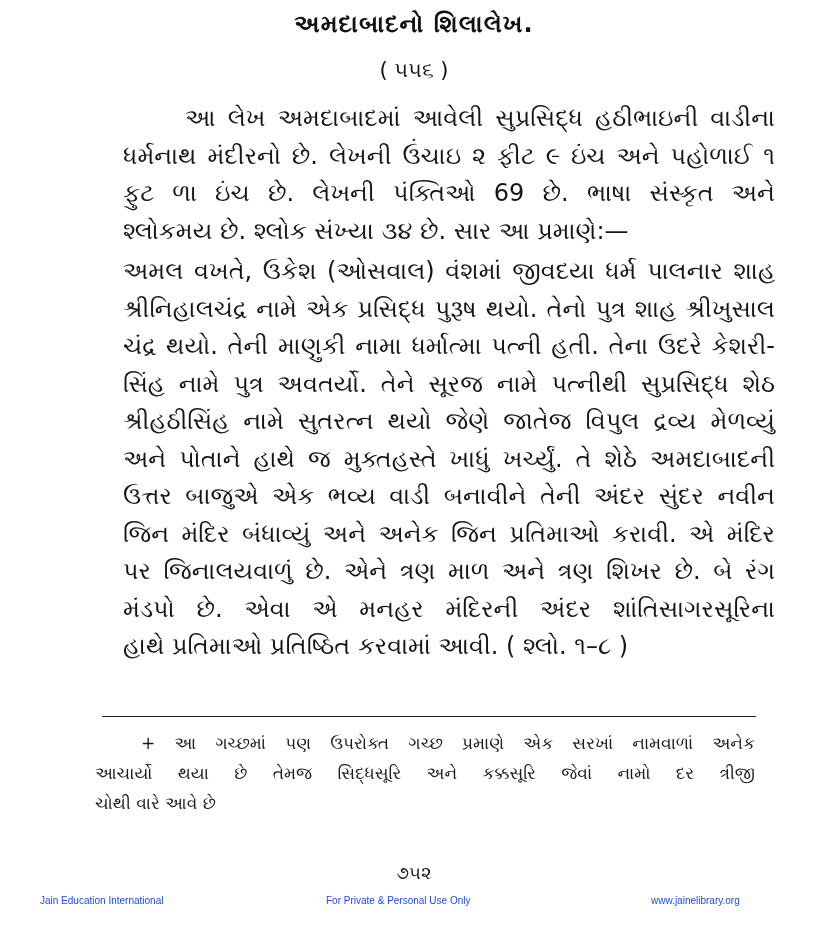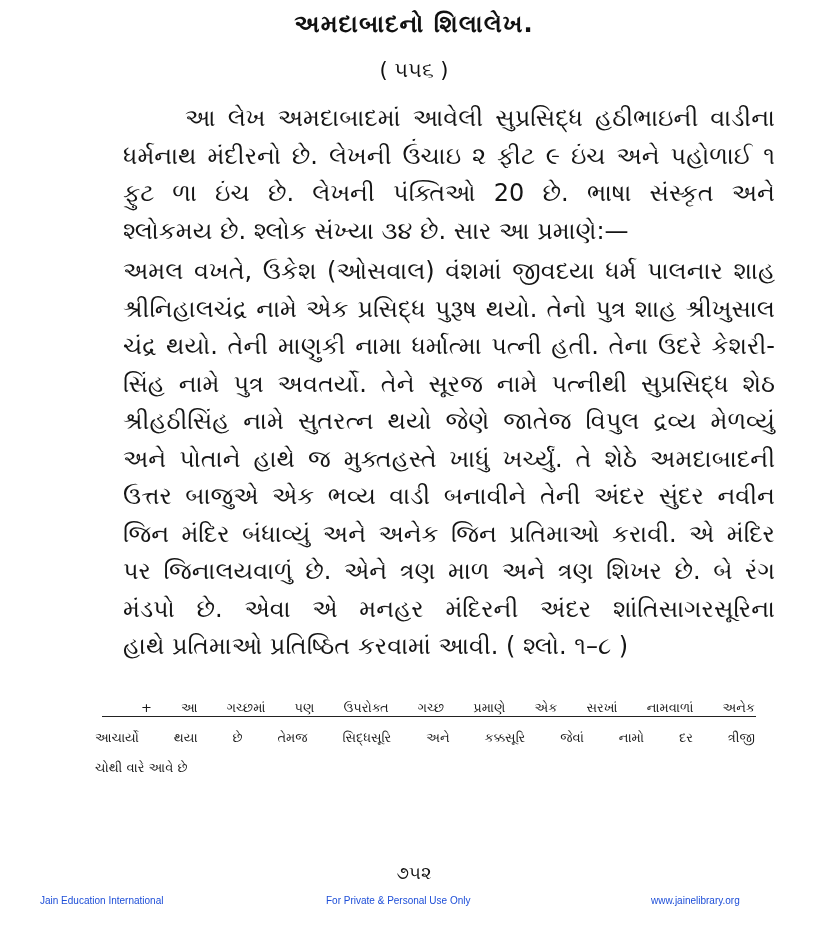--- a/index.html
+++ b/index.html
@@ -67,23 +67,23 @@
       position: absolute;
       left: 102px;
       top: 716px;
       width: 654px;
       height: 0;
       border-top: 1.6px solid #222;
     }
     .footnote {
       position: absolute;
       left: 95px;
-      top: 693px;
+      top: 728px;
       width: 660px;
-      font-size: 13px;
+      font-size: 17px;
       line-height: 30px;
       color: #1a1a1a;
     }
     .footnote .line { height: 30px; }
     .footnote .line.indent { padding-left: 46px; }
     .page-number {
       position: absolute;
       top: 862px;
       left: 0; width: 828px;
       text-align: center;
@@ -113,21 +113,21 @@
 <body>
 
 <div class="page">
 
   <div class="title">અમદાબાદનો શિલાલેખ.</div>
   <div class="subtitle">( ૫૫૬ )</div>
 
   <div class="body-text" id="para1">
     <span class="line indent">આ લેખ અમદાબાદમાં આવેલી સુપ્રસિદ્ધ હઠીભાઇની વાડીના</span>
     <span class="line">ધર્મનાથ મંદીરનો છે. લેખની ઉંચાઇ ૨ ફીટ ૯ ઇંચ અને પહોળાઈ ૧</span>
-    <span class="line">ફુટ ળા ઇંચ છે. લેખની પંક્તિઓ 20 છે. ભાષા સંસ્કૃત અને</span>
+    <span class="line">ફુટ ળા ઇંચ છે. લેખની પંક્તિઓ 69 છે. ભાષા સંસ્કૃત અને</span>
     <span class="line last">શ્લોકમય છે. શ્લોક સંખ્યા ૩૪ છે. સાર આ પ્રમાણે:—</span>
   </div>
 
   <div class="body-text" id="para2">
     <span class="line">અમલ વખતે, ઉકેશ (ઓસવાલ) વંશમાં જીવદયા ધર્મ પાલનાર શાહ</span>
     <span class="line">શ્રીનિહાલચંદ્ર નામે એક પ્રસિદ્ધ પુરૂષ થયો. તેનો પુત્ર શાહ શ્રીખુસાલ</span>
     <span class="line">ચંદ્ર થયો. તેની માણુકી નામા ધર્માત્મા પત્ની હતી. તેના ઉદરે કેશરી-</span>
     <span class="line">સિંહ નામે પુત્ર અવતર્યો. તેને સૂરજ નામે પત્નીથી સુપ્રસિદ્ધ શેઠ</span>
     <span class="line">શ્રીહઠીસિંહ નામે સુતરત્ન થયો જેણે જાતેજ વિપુલ દ્રવ્ય મેળવ્યું</span>
     <span class="line">અને પોતાને હાથે જ મુક્તહસ્તે ખાધું ખર્ચ્યું. તે શેઠે અમદાબાદની</span>

